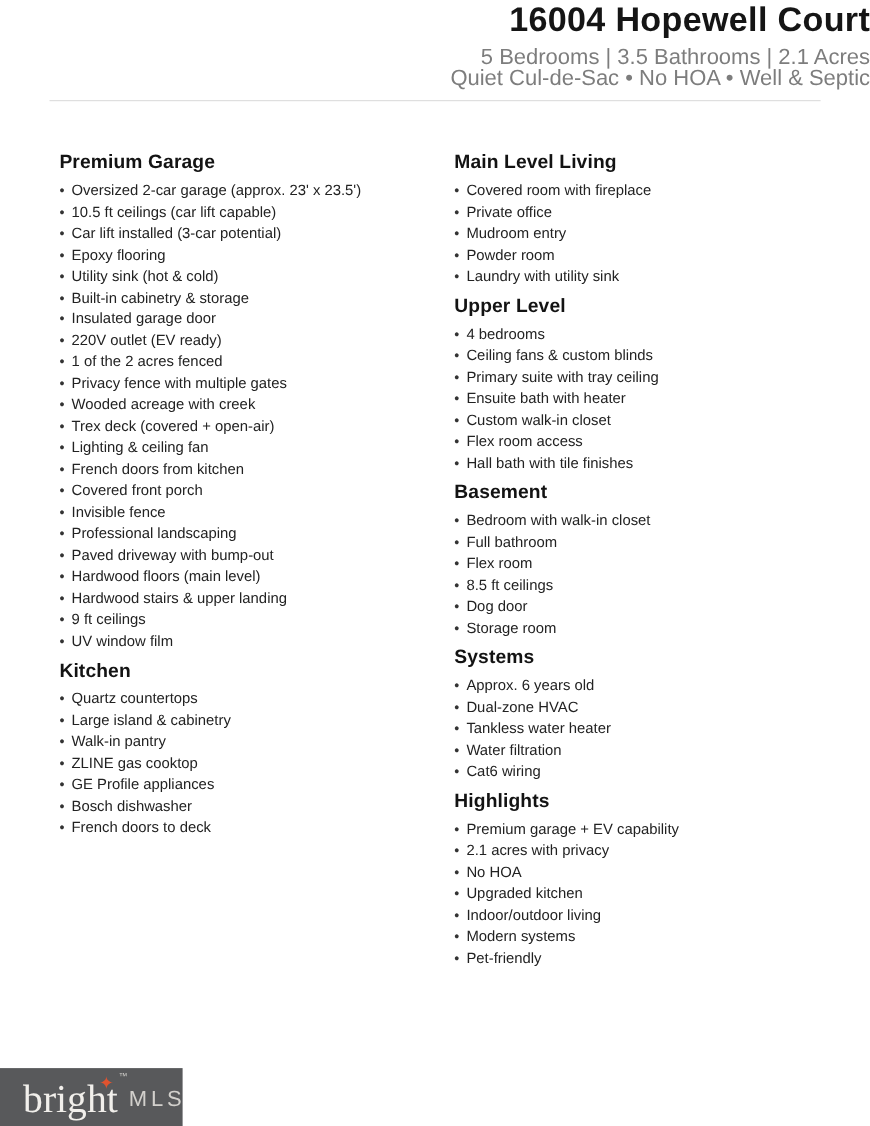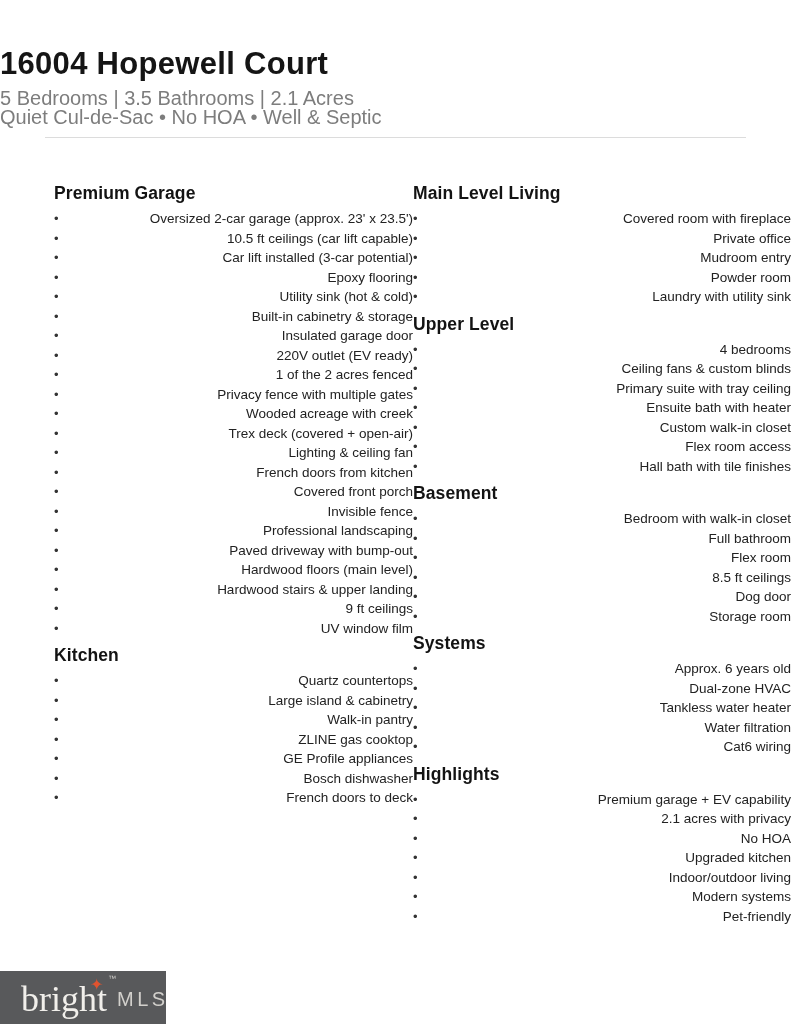--- a/index.html
+++ b/index.html
@@ -3,21 +3,21 @@
 <meta charset="utf-8">
 <style>
   html, body { margin: 0; padding: 0; background: #ffffff; }
   .page {
     width: 791px; height: 1024px;
     position: relative; overflow: hidden;
     background: #ffffff;
     font-family: "Liberation Sans", sans-serif;
   }
   
-  header { padding-top: 46px; text-align: left; }
+  header { text-align: right; }
   .title {
     font-size: 31px; font-weight: 700; color: #151515;
     margin: 0; line-height: 36px; letter-spacing: 0.3px;
   }
   .subs { margin-top: 7px; }
   .sub { font-size: 20px; color: #7d7d7d; line-height: 18.5px; }
   .divider {
     border: 0; border-top: 1px solid #dcdcdc;
     margin: 11px 45px 0 45px;
   }
@@ -28,21 +28,21 @@
   .sec-h {
     font-size: 17.5px; font-weight: 700; color: #131313;
     margin: 7px 0 6px 0; line-height: 20px; letter-spacing: 0.1px;
   }
   .feature-section:first-child .sec-h { margin-top: 0; }
   .feature-list { list-style: none; margin: 0; padding: 0; }
   .feature-item {
     display: flex; font-size: 13.5px; line-height: 19.5px; color: #222222;
   }
   .bullet { flex: none; width: 11px; font-size: 13px; color: #333333; }
-  .txt { flex: 1; text-align: right; }
+  .txt { flex: 1; }
   
   .mls-logo {
     position: absolute; left: 0; bottom: 0;
     width: 166px; height: 53px; background: #58595b;
   }
   .brand {
     position: absolute; left: 21px; bottom: 7px;
     font-family: "Liberation Serif", serif;
     font-size: 36px; line-height: 1; color: #f1efeb;
   }

